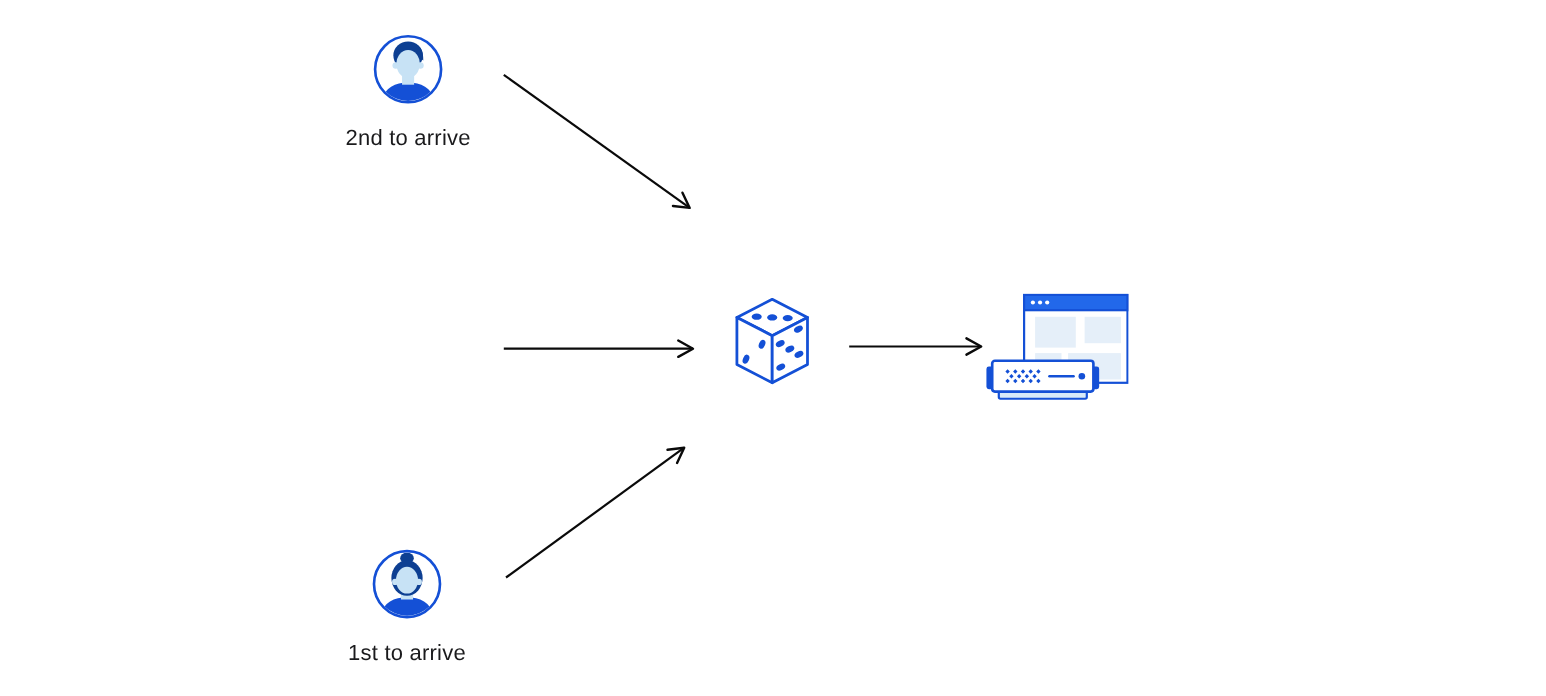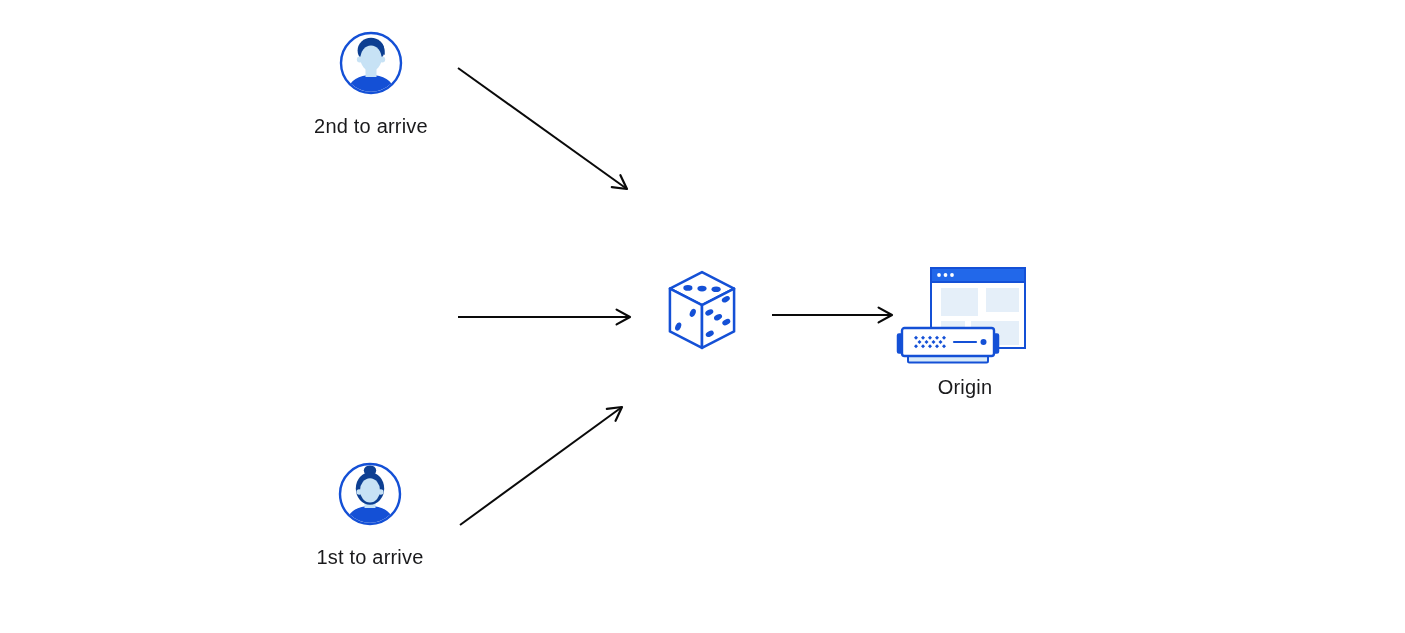--- a/index.html
+++ b/index.html
@@ -90,21 +90,21 @@
         <circle class="skin" cx="20.8" cy="28.5" r="3"></circle>
         <circle class="skin" cx="43.2" cy="28.5" r="3"></circle>
         <ellipse class="skin" cx="32" cy="27.2" rx="10.6" ry="12.8"></ellipse>
       </g>
       <circle class="ring" cx="32" cy="32" r="30"></circle>
     </svg>
     <div class="label">2nd to arrive</div>
   </div>
 
 
-  <div class="node user-node" style="left:290px;top:462px;">
+  <div class="node user-node" style="left:290px;top:499px;">
     <svg width="64" height="64" viewBox="0 0 64 64">
       <defs>
           <clipPath id="clipC">
             <circle cx="32" cy="32" r="28.8"></circle>
           </clipPath>
         </defs>
       <circle class="ring-bg" cx="32" cy="32" r="30"></circle>
       <g clip-path="url(#clipC)">
         <path class="shirt" d="M7,64 C9,49.5 19.5,44 32,44 C44.5,44 55,49.5 57,64 Z"></path>
         <rect class="skin" x="26.5" y="33" width="11" height="13"></rect>
@@ -158,16 +158,15 @@
       <rect class="srv-base" x="12" y="29" width="80" height="7.5" rx="1.5"></rect>
       <rect class="srv-body" x="6" y="2" width="92" height="28" rx="2.5"></rect>
       <g class="srv-dot">
         <path d="M20,9.7 l2,2 -2,2 -2,-2 Z M27,9.7 l2,2 -2,2 -2,-2 Z M34,9.7 l2,2 -2,2 -2,-2 Z M41,9.7 l2,2 -2,2 -2,-2 Z M48,9.7 l2,2 -2,2 -2,-2 Z"></path>
         <path d="M23.5,14 l2,2 -2,2 -2,-2 Z M30.5,14 l2,2 -2,2 -2,-2 Z M37.5,14 l2,2 -2,2 -2,-2 Z M44.5,14 l2,2 -2,2 -2,-2 Z"></path>
         <path d="M20,18.3 l2,2 -2,2 -2,-2 Z M27,18.3 l2,2 -2,2 -2,-2 Z M34,18.3 l2,2 -2,2 -2,-2 Z M41,18.3 l2,2 -2,2 -2,-2 Z M48,18.3 l2,2 -2,2 -2,-2 Z"></path>
       </g>
       <line class="srv-line" x1="58" y1="16" x2="80" y2="16"></line>
       <circle class="srv-dot" cx="87.5" cy="16" r="3"></circle>
     </svg>
-    <div class="label">Origin</div>
   </div>
 
 </div>
 
 </body></html>

